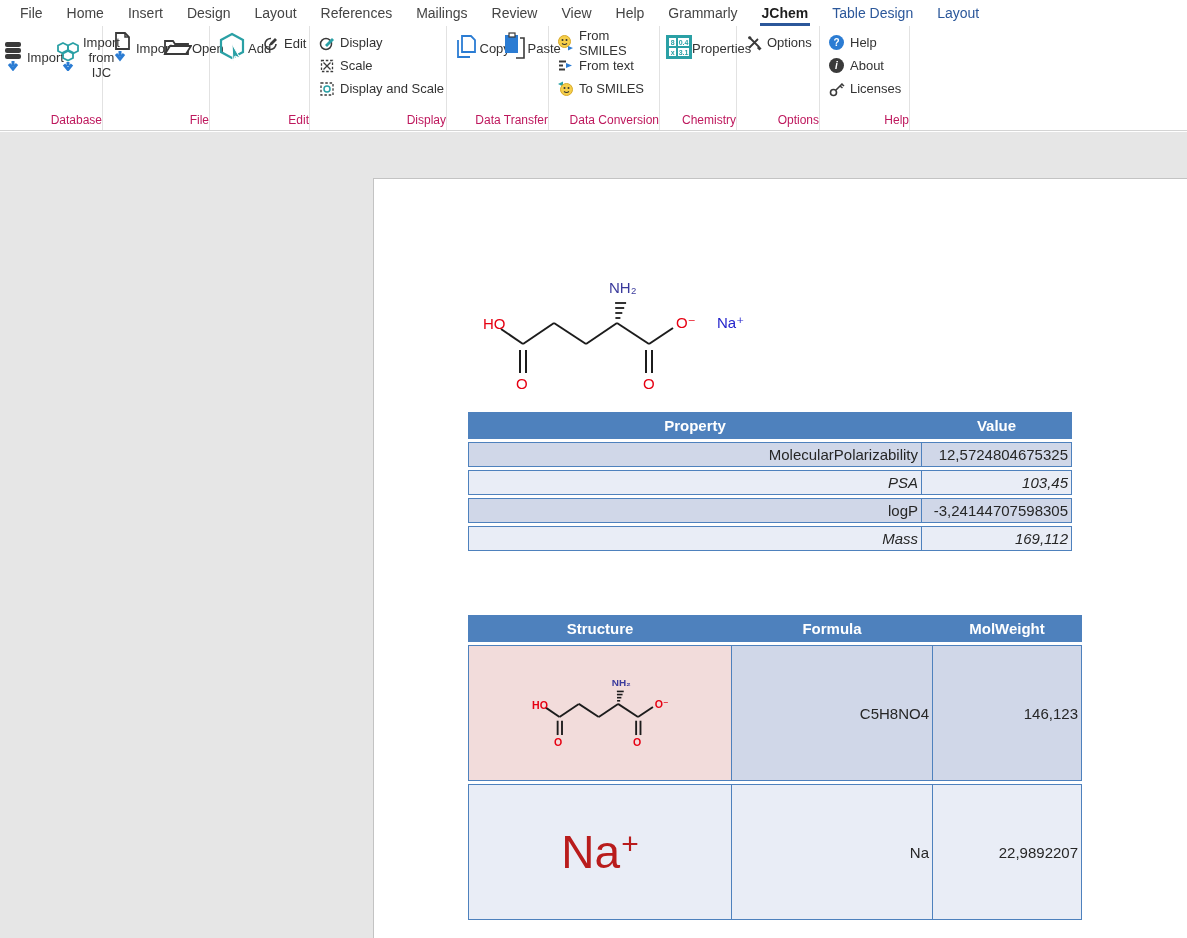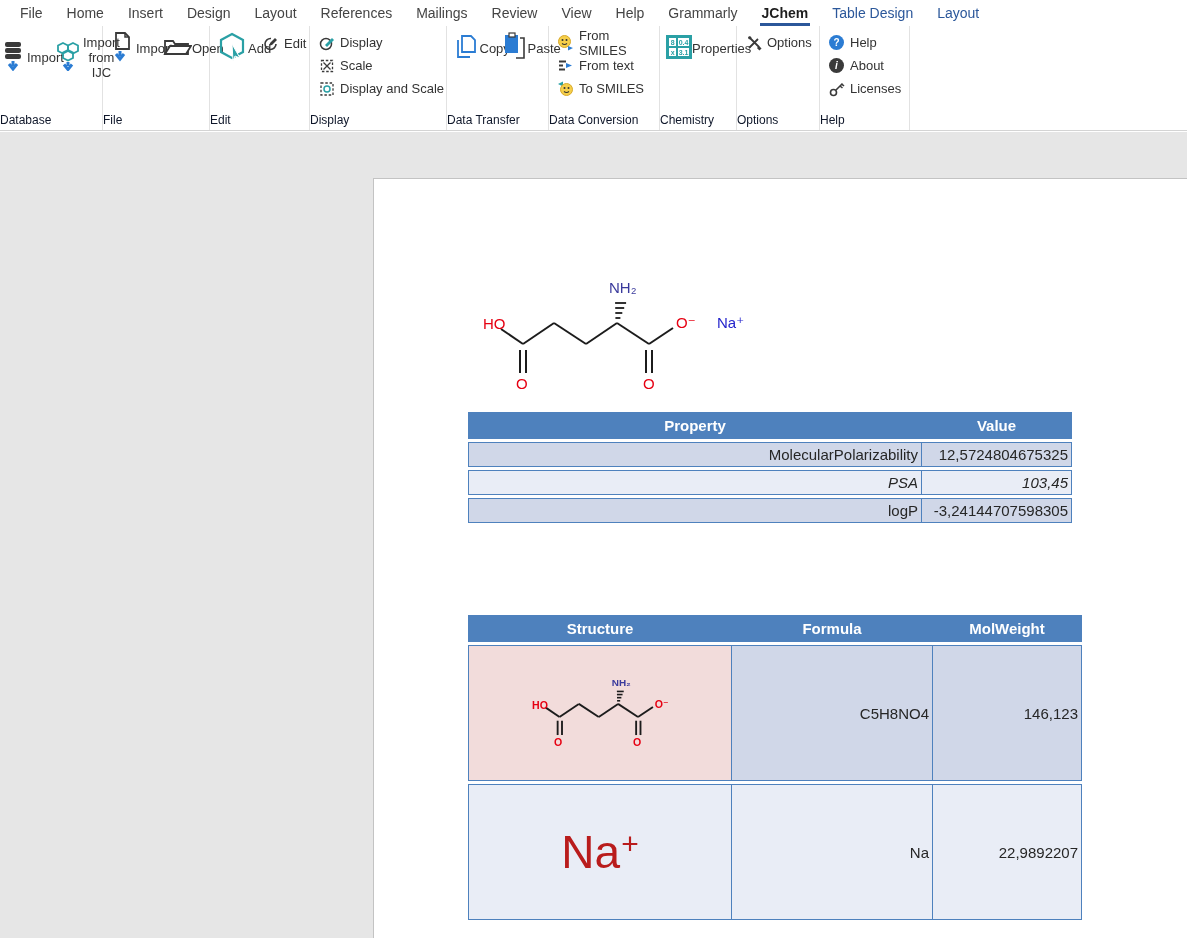--- a/index.html
+++ b/index.html
@@ -12,22 +12,22 @@
           display:flex;align-items:center;padding-left:8px;font-size:14px;color:#444;}
   .tab{padding:4px 12px 5px 12px;cursor:default;white-space:nowrap;position:relative;}
   .tab.active{color:#1d1d1d;font-weight:bold;}
   .tab.active::after{content:"";position:absolute;left:10px;right:10px;bottom:0;height:3px;background:#2b579a;}
   .tab.contextual{color:#2b579a;}
 
   
   #ribbon{position:absolute;left:0;top:26px;width:100%;height:105px;background:#fff;
           border-bottom:1px solid #d4d4d4;display:flex;}
   .rgroup{position:relative;height:100%;border-right:1px solid #e2e2e2;flex:none;}
-  .rgroup-label{position:absolute;left:0;right:0;bottom:3px;text-align:left;
-                font-size:12px;color:#0f172a;}
+  .rgroup-label{position:absolute;left:0;right:0;bottom:3px;text-align:right;
+                font-size:12px;color:#be185d;}
   .bigrow{display:flex;justify-content:center;gap:4px;padding-top:6px;}
   .bigbtn{width:50px;display:flex;flex-direction:row;align-items:center;cursor:default;}
   .bigbtn .bicon{width:30px;height:30px;display:flex;align-items:center;justify-content:center;}
   .bigbtn .blabel{font-size:13px;color:#333;text-align:center;line-height:15px;margin-top:3px;}
   .smallcol{display:flex;flex-direction:column;gap:6px;padding:8px 0 0 8px;}
   .smallbtn{display:flex;align-items:center;gap:5px;font-size:13px;color:#333;cursor:default;height:17px;}
   .sicon{width:17px;height:17px;flex:none;display:flex;align-items:center;justify-content:center;}
 
   
   .propgrid{width:26px;height:24px;border:2px solid #2aa0a5;display:grid;
@@ -380,20 +380,24 @@
           <td class="ralign">MolecularPolarizability</td>
           <td class="ralign">12,5724804675325</td>
         </tr>
         <tr class="band-light">
           <td class="ralign">PSA</td>
           <td class="ralign">103,45</td>
         </tr>
         <tr class="band-dark">
           <td class="ralign">logP</td>
           <td class="ralign">-3,24144707598305</td>
+        </tr>
+        <tr class="band-light">
+          <td class="ralign">Mass</td>
+          <td class="ralign">169,112</td>
         </tr>
       </tbody>
         </table>
 
       <table class="doc" id="structtable">
         <colgroup>
             <col class="c1">
             <col class="c2">
             <col class="c3">
           </colgroup>

